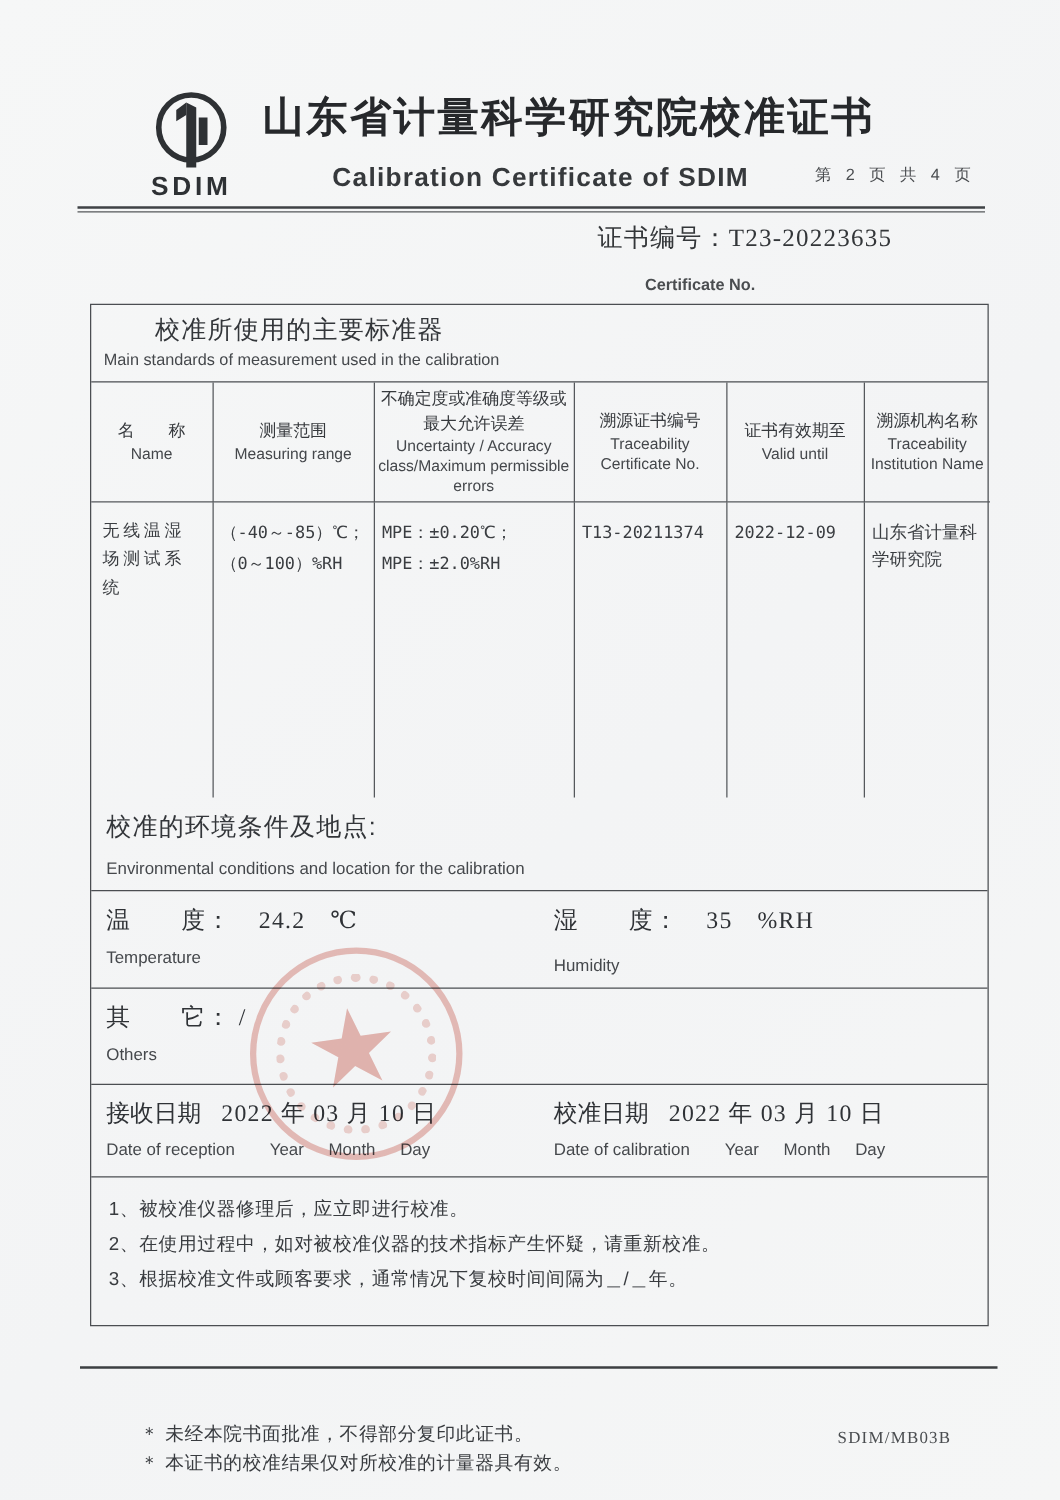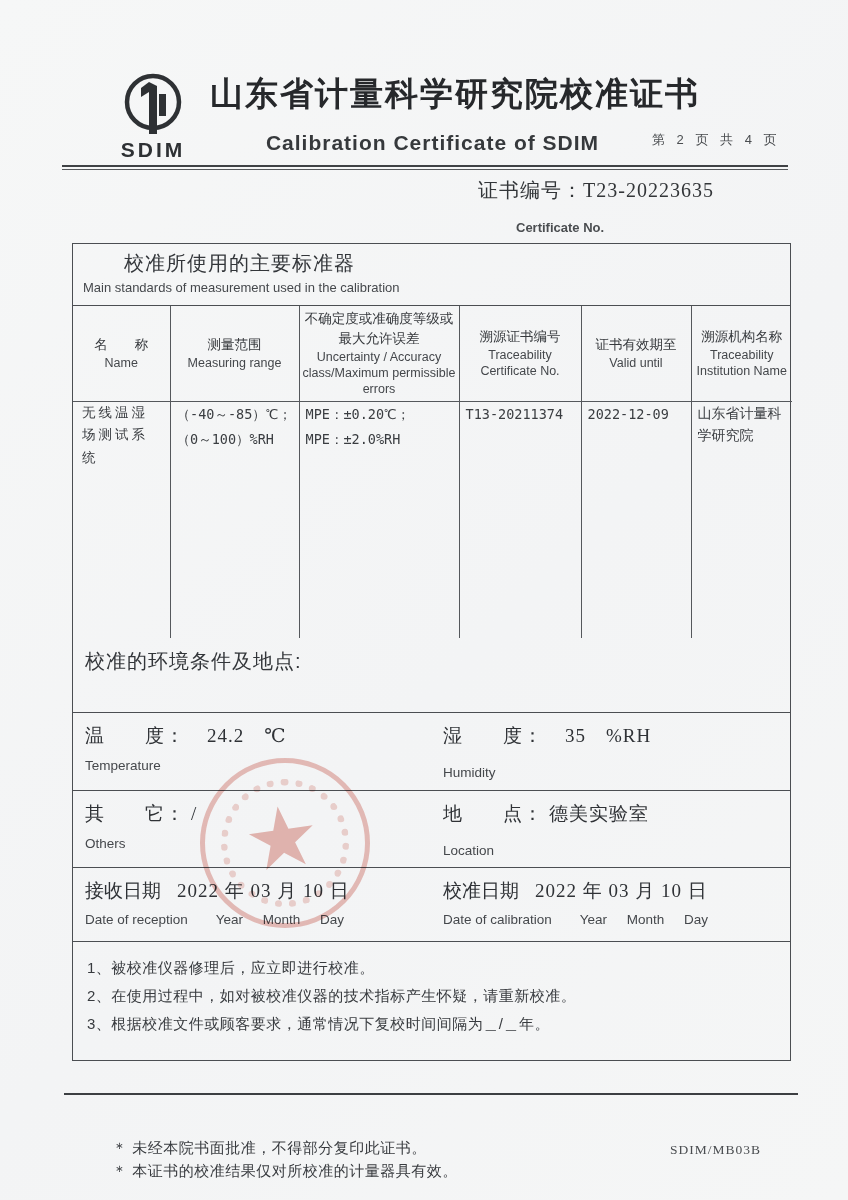--- a/index.html
+++ b/index.html
@@ -37,21 +37,21 @@
   
   table.std { border-collapse:collapse; width:100%; table-layout:fixed; }
   table.std td, table.std th { border:1px solid #55585c; font-weight:normal; }
   table.std tr:first-child th { border-top:none; }
   table.std tr:last-child td { border-bottom:none; }
   table.std th:first-child, table.std td:first-child { border-left:none; }
   table.std th:last-child, table.std td:last-child { border-right:none; }
   th.colhead { height:95px; vertical-align:middle; text-align:center; padding:2px 3px; }
   th.colhead .zh { font-size:13.5px; color:#36393d; line-height:1.45; }
   th.colhead .en { font-size:12.5px; color:#44474b; line-height:1.25; margin-top:2px; }
-  td.bodycell { height:237px; vertical-align:top; padding:0 6px; font-size:13.5px; color:#3a3d41; }
+  td.bodycell { height:237px; vertical-align:top; padding:12px 6px; font-size:13.5px; color:#3a3d41; }
   .name-cell { font-size:15px; letter-spacing:3px; line-height:1.7; padding-left:9px !important; }
   .mono-ish { font-family:"DejaVu Sans Mono","Liberation Mono",monospace; font-size:12.5px; line-height:1.9; }
   
   .env-title { height:75px; border-bottom:1px solid #4b4e52; padding:10px 12px 0 12px; }
   .env-title .zh { font-size:20px; color:#33363a; letter-spacing:1px; }
   .env-title .en { font-size:13.5px; color:#45484c; margin-top:12px; }
   .two-col { display:flex; border-bottom:1px solid #4b4e52; }
   .two-col .half { width:358px; padding:10px 8px 0 12px; }
   .row-temp { height:78px; }
   .row-others { height:77px; }
@@ -168,20 +168,21 @@
         </td>
         <td class="bodycell mono-ish">T13-20211374</td>
         <td class="bodycell mono-ish">2022-12-09</td>
         <td class="bodycell" style="font-size:14px; line-height:1.6;">山东省计量科学研究院</td>
       </tr>
     </tbody>
       </table>
 
     <div class="env-title">
       <div class="zh">校准的环境条件及地点:</div>
+      <div class="en">Environmental conditions and location for the calibration</div>
     </div>
 
     <div class="two-col row-temp">
       <div class="half">
         <div class="val-line">
           <span>温　　度：</span><span class="value">24.2</span><span class="unit">℃</span>
         </div>
         <div class="en-line">Temperature</div>
       </div>
       <div class="half">
@@ -191,26 +192,20 @@
         <div class="en-line" style="margin-top:16px;">Humidity</div>
       </div>
     </div>
 
     <div class="two-col row-others">
       <div class="half">
         <div class="val-line">
           <span>其　　它：</span><span class="value" style="margin-left:6px;">/</span>
         </div>
         <div class="en-line">Others</div>
-      </div>
-      <div class="half">
-        <div class="val-line">
-          <span>地　　点：</span><span class="value" style="margin-left:6px;">德美实验室</span>
-        </div>
-        <div class="en-line" style="margin-top:16px;">Location</div>
       </div>
     </div>
 
     <div class="two-col row-dates">
       <div class="half">
         <div class="date-line">
           <span>接收日期</span><span class="date">2022 年 03 月 10 日</span>
         </div>
         <div class="date-sub">
           <span>Date of reception</span><span class="units">Year Month Day</span>

